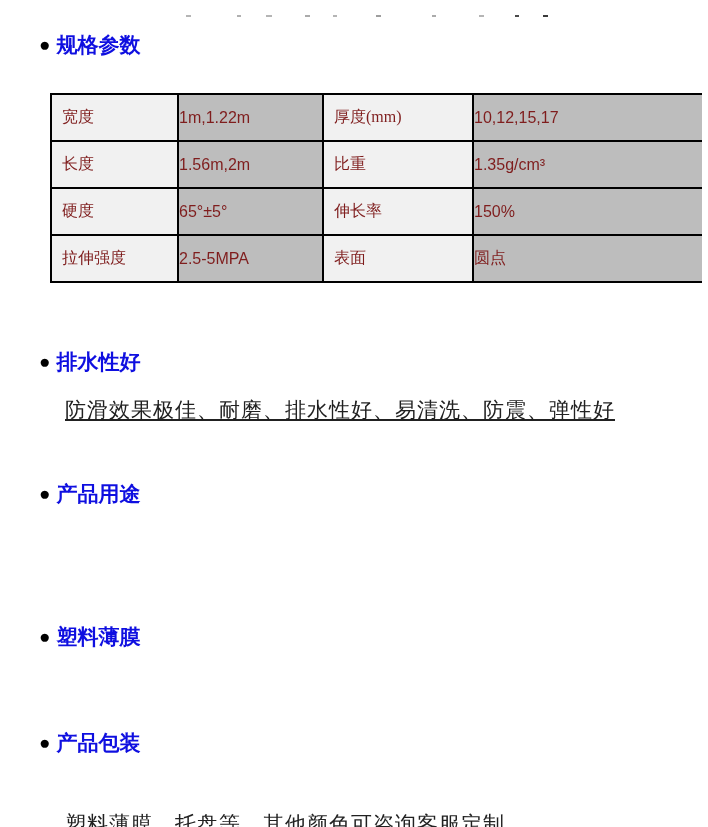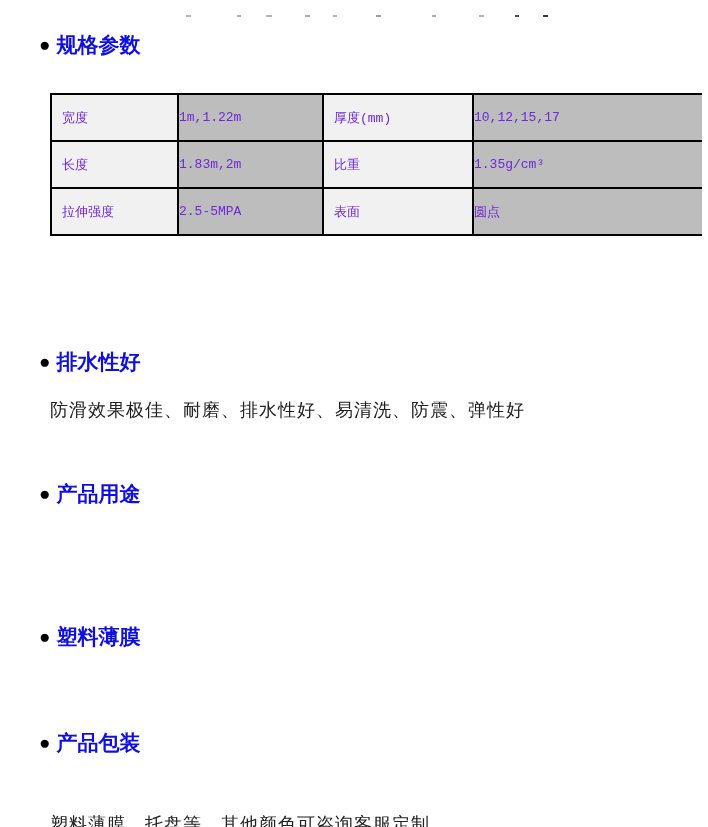--- a/index.html
+++ b/index.html
@@ -26,34 +26,34 @@
   .heading{
     position:absolute;left:24px;
     font-family:"Liberation Sans","DejaVu Sans",sans-serif;
     font-weight:bold;font-size:21px;line-height:24px;
     white-space:nowrap;
   }
   .heading .bullet{color:#000;font-size:19px;vertical-align:1px;}
   .heading .htext{color:var(--heading-color);}
 
   .para{
-    position:absolute;left:38px;
-    font-size:18px;line-height:26px;letter-spacing:1px;
-    color:var(--body-color);white-space:nowrap;
+    position:absolute;left:53px;
+    font-size:21px;line-height:26px;letter-spacing:1px;
+    color:var(--body-color);white-space:nowrap;text-decoration:underline;
   }
 
   table.spec{
     position:absolute;left:38px;top:81px;
     width:655px;border-collapse:collapse;
     table-layout:fixed;
   }
   table.spec td{
     border:2px solid var(--table-border);
-    height:47px;font-size:13px;color:#6d28d9;
-    overflow:hidden;white-space:nowrap;font-family:Liberation Mono, monospace;
+    height:47px;font-size:16px;color:#7f1d1d;
+    overflow:hidden;white-space:nowrap;
   }
   td.lbl{
     background:var(--label-bg);
     text-align:left;padding-left:10px;
     font-family:"Liberation Serif","DejaVu Serif",serif;
   }
   td.val{
     background:var(--value-bg);
     text-align:left;
     font-family:"Liberation Sans","DejaVu Sans",sans-serif;
@@ -97,23 +97,29 @@
       </colgroup>
     <tbody>
         <tr>
       <td class="lbl">宽度</td>
       <td class="val">1m,1.22m</td>
       <td class="lbl">厚度(mm)</td>
       <td class="val">10,12,15,17</td>
     </tr>
     <tr>
       <td class="lbl">长度</td>
-      <td class="val">1.83m,2m</td>
+      <td class="val">1.56m,2m</td>
       <td class="lbl">比重</td>
       <td class="val">1.35g/cm³</td>
+    </tr>
+    <tr>
+      <td class="lbl">硬度</td>
+      <td class="val">65°±5°</td>
+      <td class="lbl">伸长率</td>
+      <td class="val">150%</td>
     </tr>
     <tr>
       <td class="lbl">拉伸强度</td>
       <td class="val">2.5-5MPA</td>
       <td class="lbl">表面</td>
       <td class="val">圆点</td>
     </tr>
   </tbody>
     </table>
 

